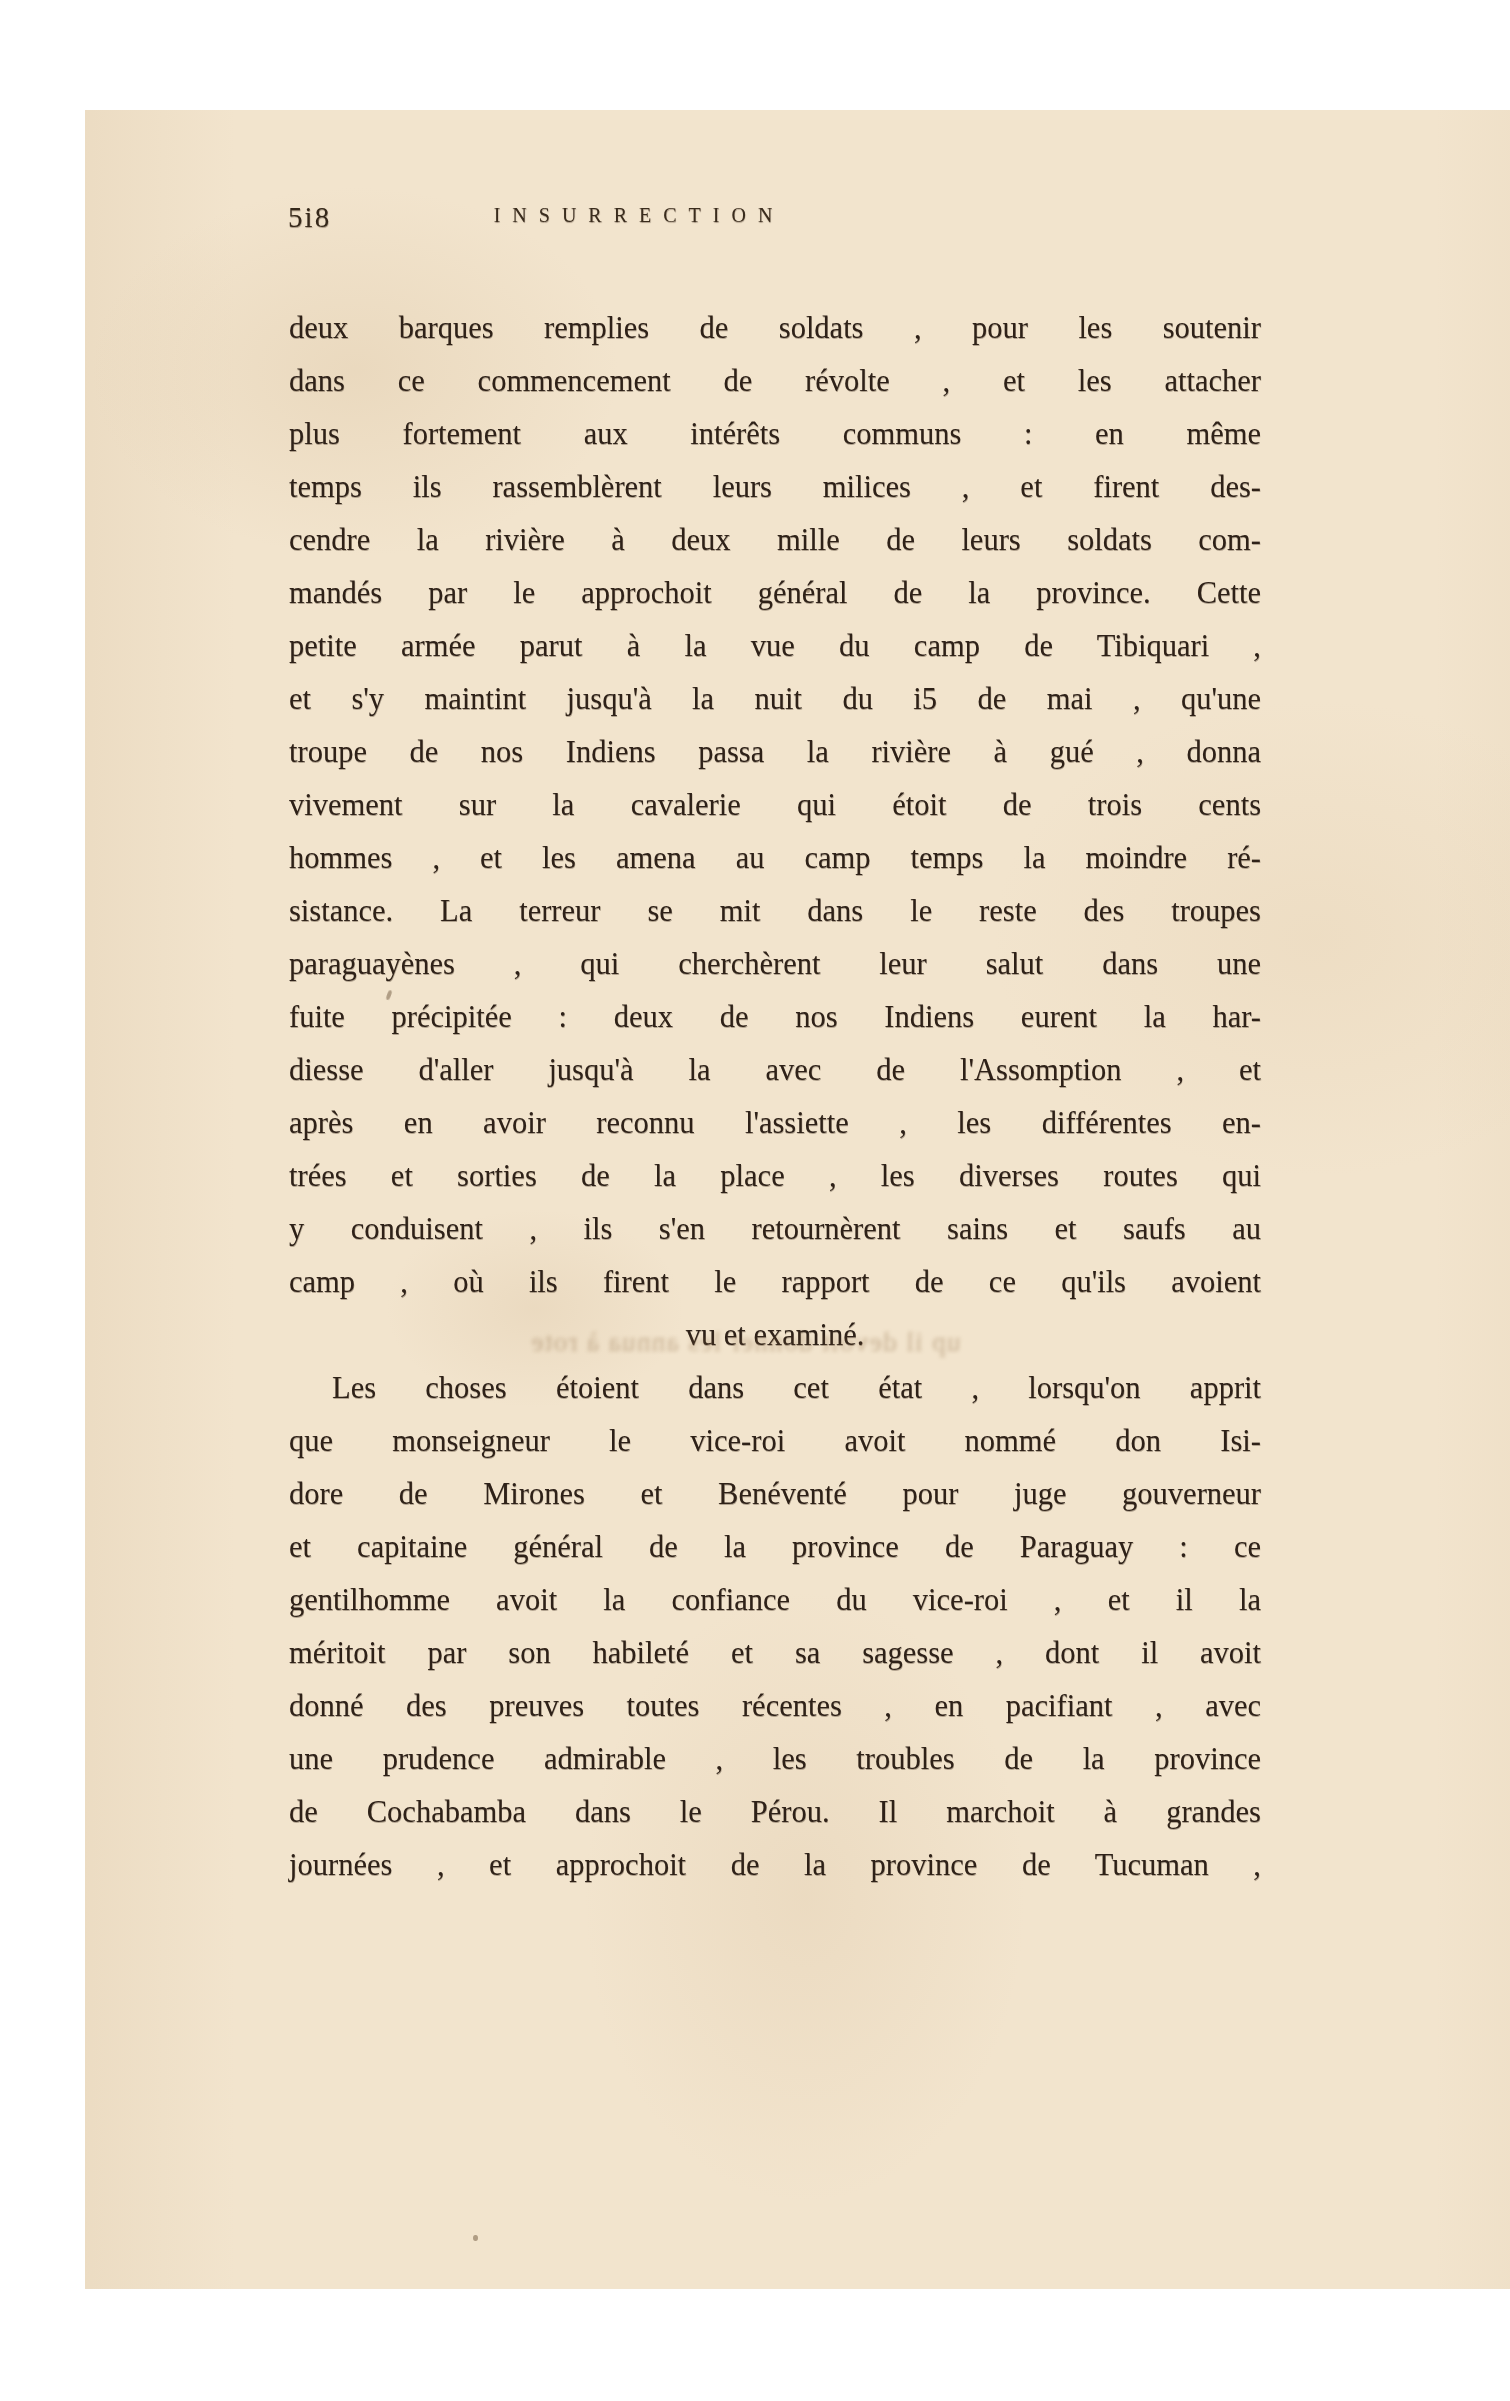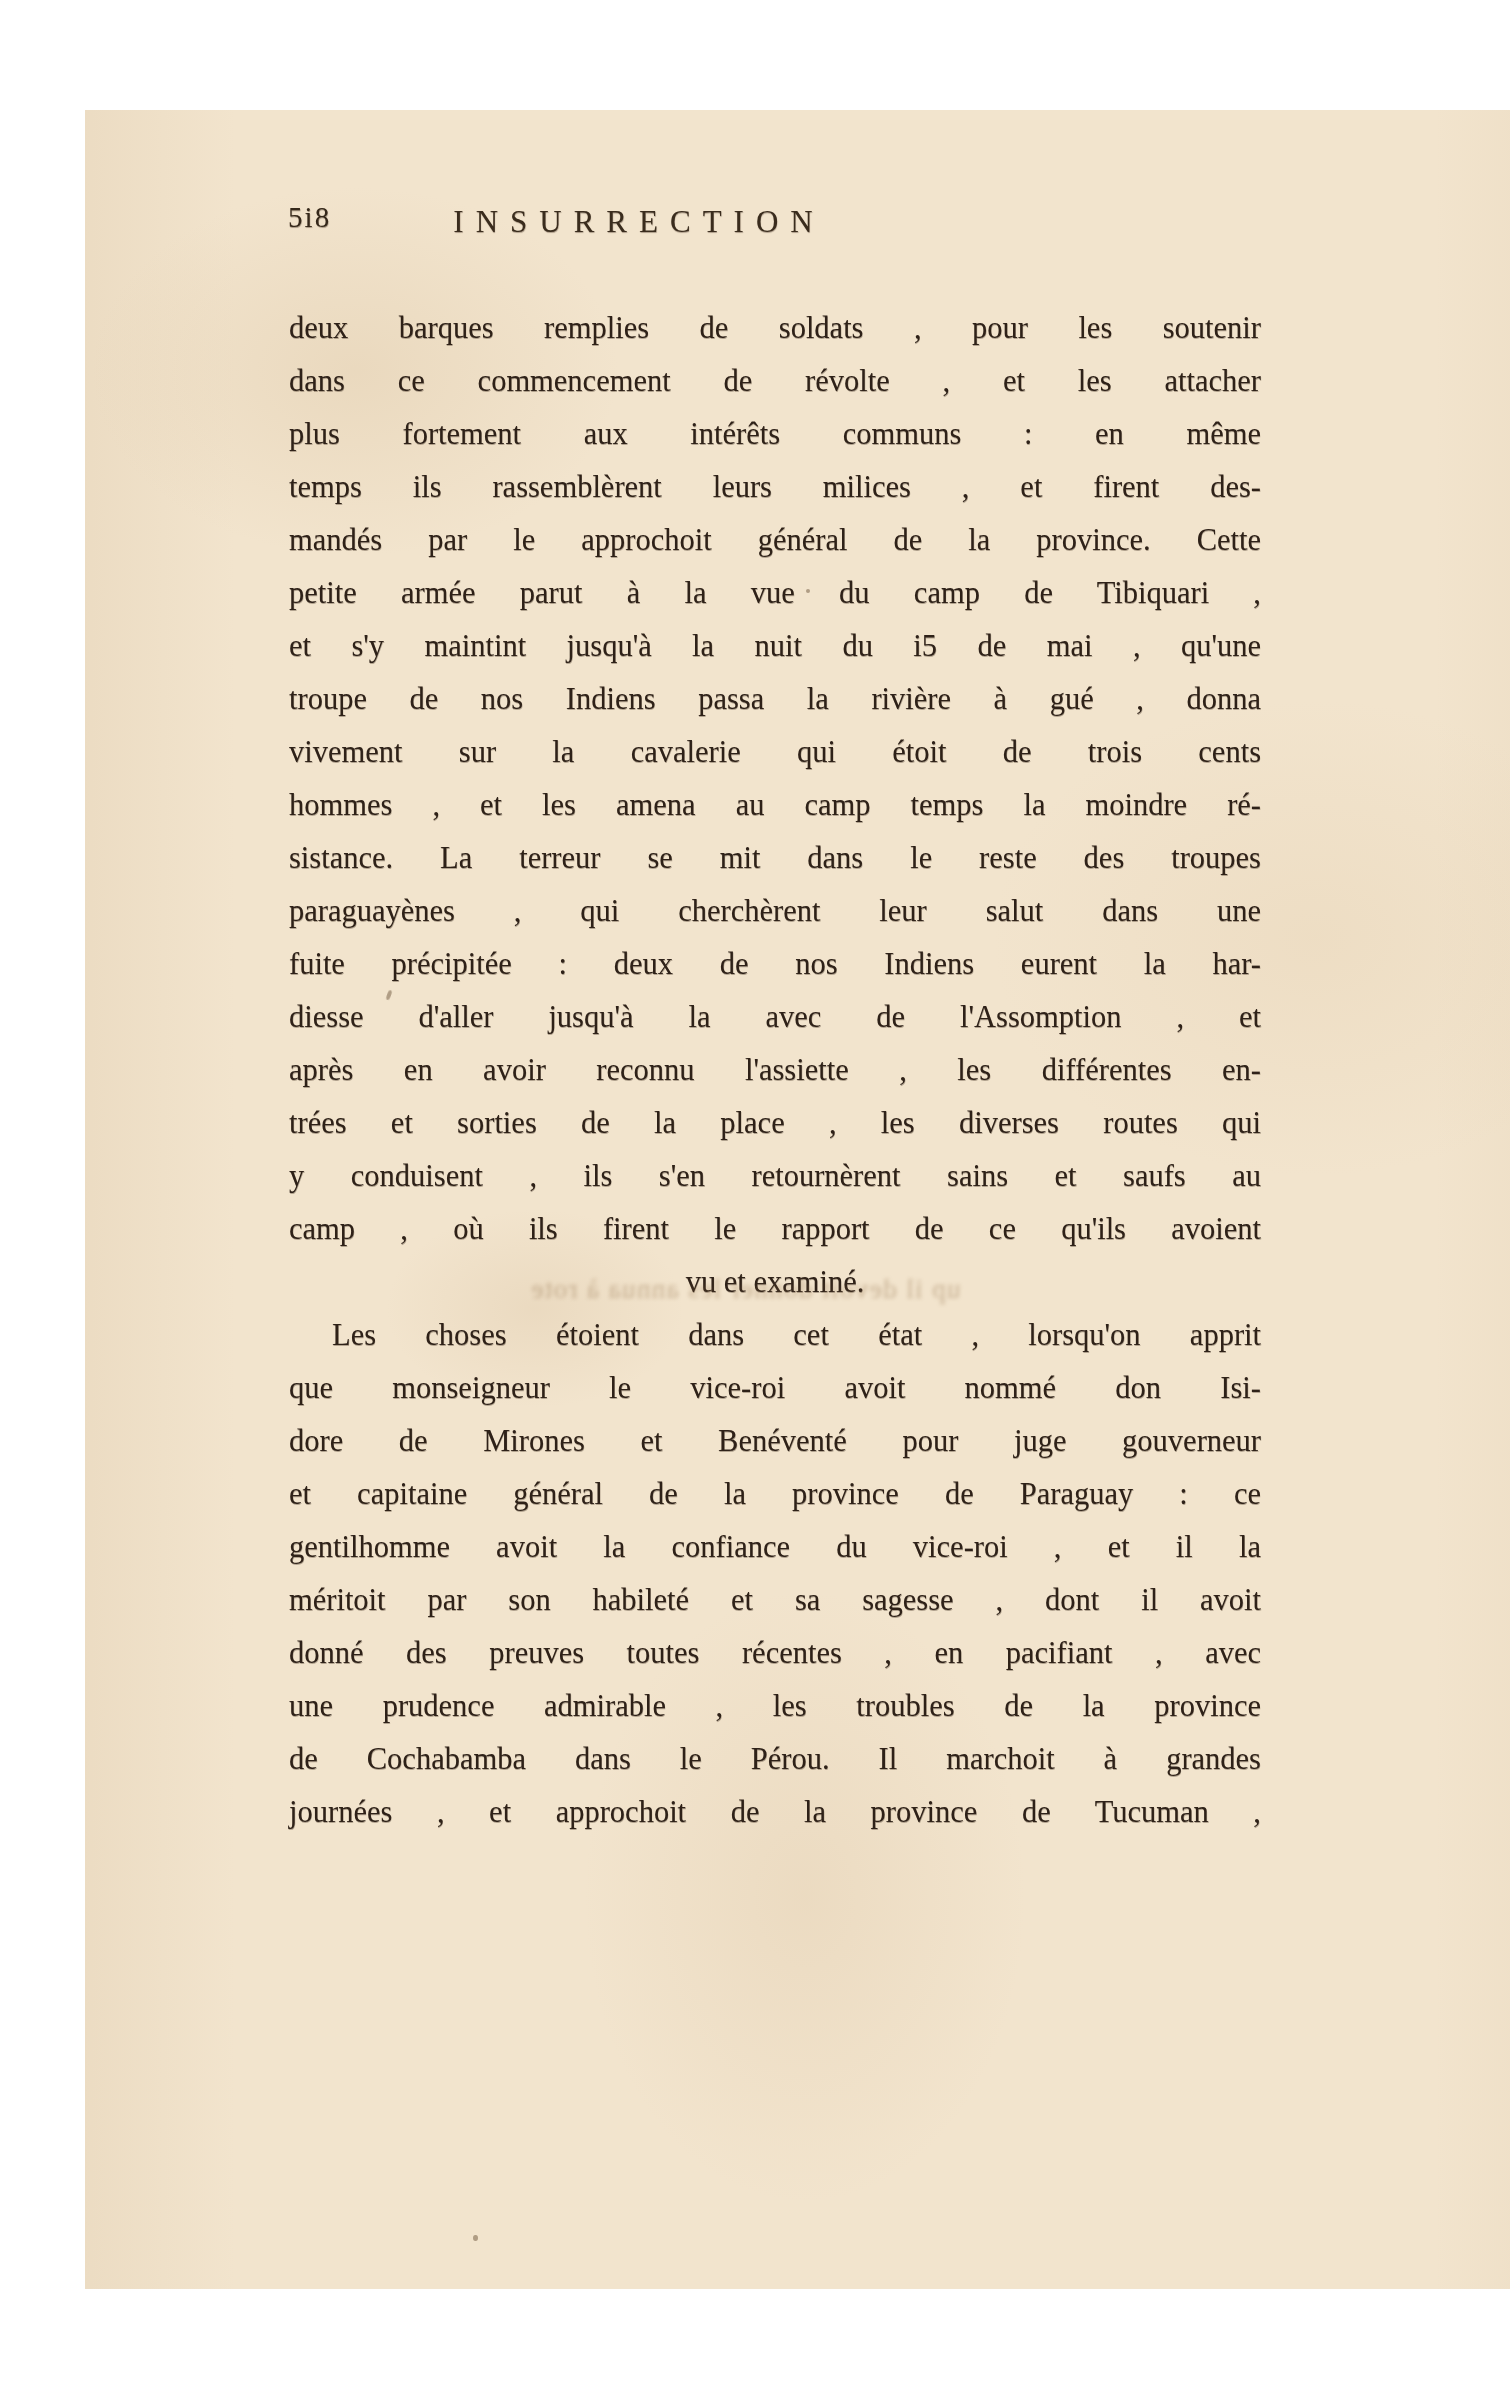--- a/index.html
+++ b/index.html
@@ -14,21 +14,21 @@
       radial-gradient(ellipse 213px 142px at 30% 55%, rgba(201,172,134,.18), transparent 70%),
       linear-gradient(90deg, rgba(203,177,140,.16), rgba(0,0,0,0) 10%, rgba(0,0,0,0) 90%, rgba(203,177,140,.14));
   }
   .pagenum{
     position:absolute;left:203px;top:91px;
     font-size:29px;color:#35281a;letter-spacing:2.1px;
     text-shadow:0.4px 0.6px 0.7px rgba(60,40,25,.4);
   }
   .runhead{
     position:absolute;left:554px;top:94px;transform:translateX(-50%);
-    font-size:31px;color:#3a2c1d;letter-spacing:12px;white-space:nowrap;
+    font-size:20px;color:#3a2c1d;letter-spacing:12px;white-space:nowrap;
     text-shadow:0.4px 0.6px 0.8px rgba(60,40,25,.38);
   }
   .textblock{
     position:absolute;left:204px;top:192px;width:972px;
     font-size:30.5px;color:#2e2118;
     text-shadow:0.4px 0.6px 0.6px rgba(58,40,26,.35);
   }
   .line{
     height:53px;line-height:53px;
     text-align:justify;white-space:normal;
@@ -56,20 +56,21 @@
 
 <div class="paper">
   <div class="pagenum">5i8</div>
   <div class="runhead">INSURRECTION</div>
 
   <div class="textblock">
     <div class="line">deux barques remplies de soldats , pour les soutenir</div>
     <div class="line">dans ce commencement de révolte , et les attacher</div>
     <div class="line">plus fortement aux intérêts communs : en même</div>
     <div class="line">temps ils rassemblèrent leurs milices , et firent des-</div>
+    <div class="line">cendre la rivière à deux mille de leurs soldats com-</div>
     <div class="line">mandés par le approchoit général de la province. Cette</div>
     <div class="line">petite armée parut à la vue du camp de Tibiquari ,</div>
     <div class="line">et s'y maintint jusqu'à la nuit du i5 de mai , qu'une</div>
     <div class="line">troupe de nos Indiens passa la rivière à gué , donna</div>
     <div class="line">vivement sur la cavalerie qui étoit de trois cents</div>
     <div class="line">hommes , et les amena au camp temps la moindre ré-</div>
     <div class="line">sistance. La terreur se mit dans le reste des troupes</div>
     <div class="line">paraguayènes , qui cherchèrent leur salut dans une</div>
     <div class="line">fuite précipitée : deux de nos Indiens eurent la har-</div>
     <div class="line">diesse d'aller jusqu'à la avec de l'Assomption , et</div>

